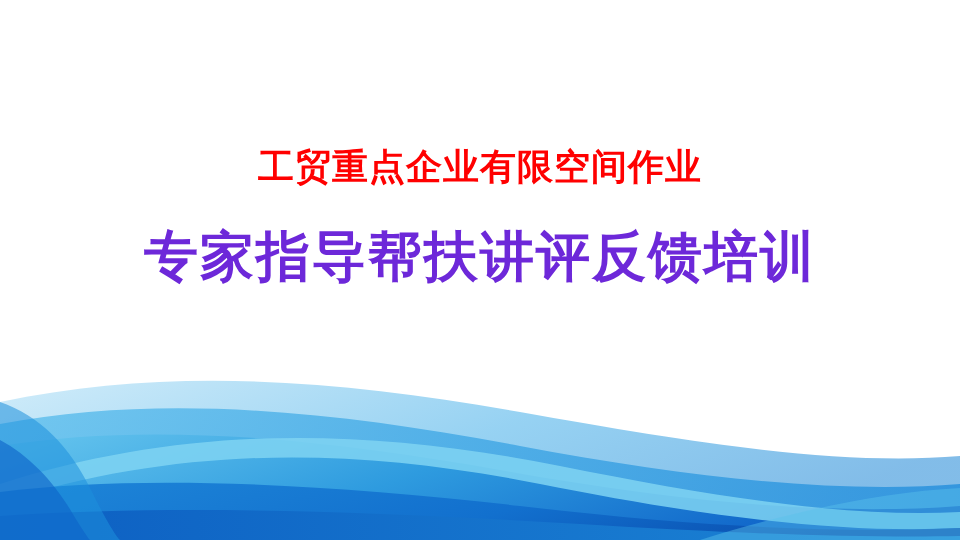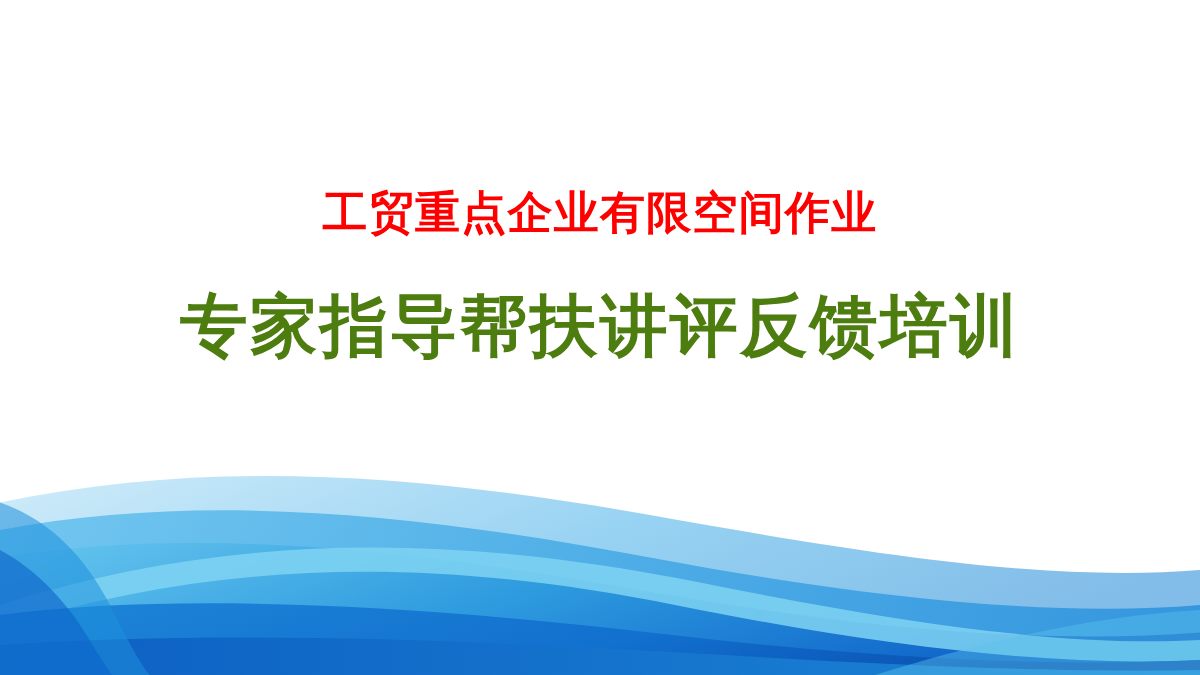--- a/index.html
+++ b/index.html
@@ -6,21 +6,21 @@
     margin: 0;
     padding: 0;
     background: #ffffff;
   }
   .slide {
     position: relative;
     width: 960px;
     height: 540px;
     background: #ffffff;
     overflow: hidden;
-    font-family: Liberation Sans, sans-serif;
+    font-family: Liberation Mono, monospace;
   }
   .title-block {
     position: absolute;
     left: 0;
     top: 0;
     width: 960px;
     text-align: center;
   }
   .title-line1 {
     position: absolute;
@@ -36,21 +36,21 @@
     white-space: nowrap;
   }
   .title-line2 {
     position: absolute;
     top: 228px;
     left: 0;
     width: 960px;
     text-align: center;
     font-size: 54px;
     font-weight: bold;
-    color: #4d7c0f;
+    color: #6d28d9;
     letter-spacing: 2px;
     line-height: 66px;
     white-space: nowrap;
   }
   .wave-area {
     position: absolute;
     left: 0;
     top: 306px;
     width: 960px;
     height: 234px;

